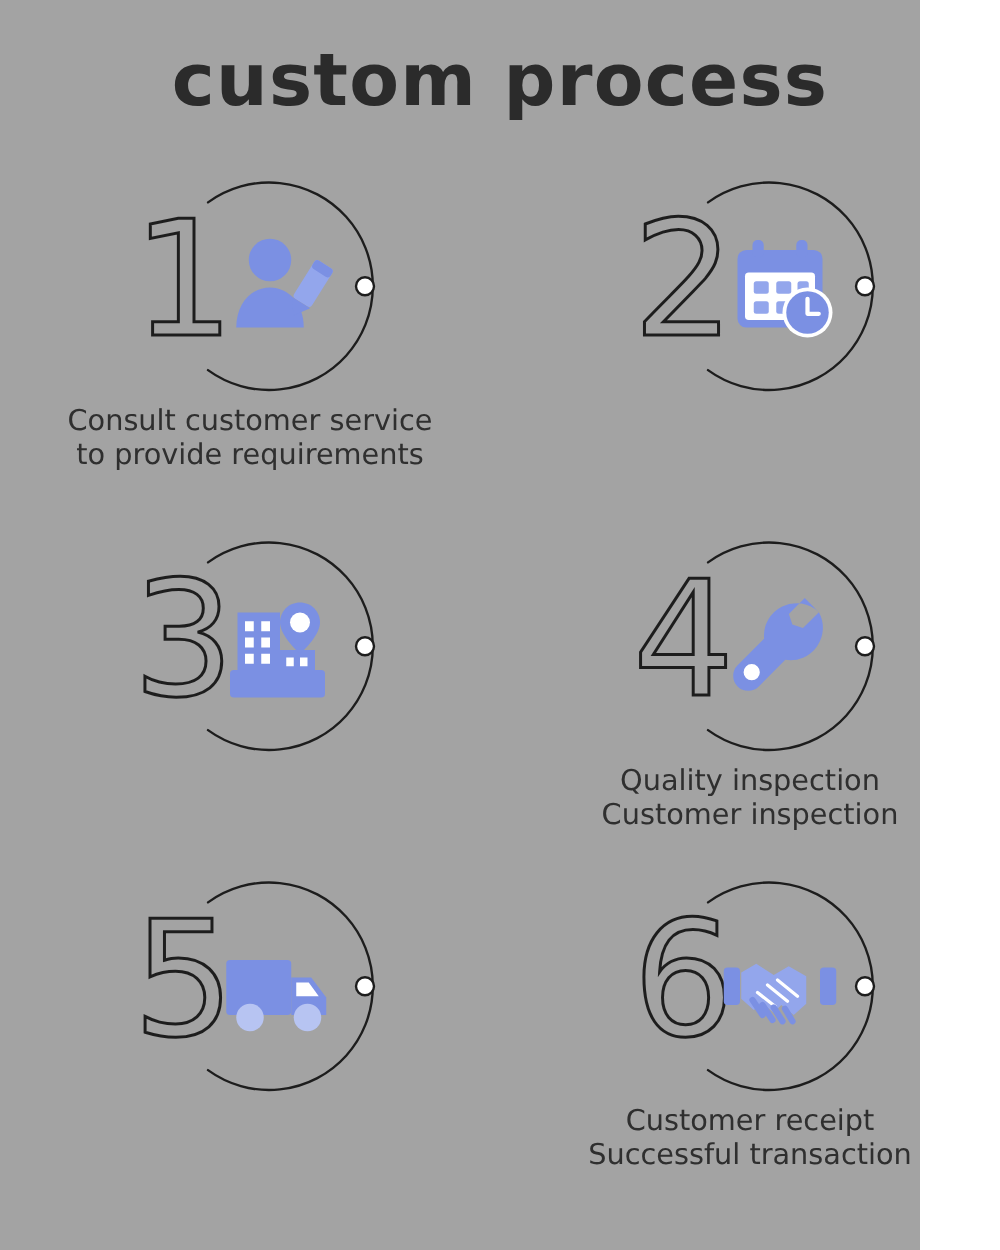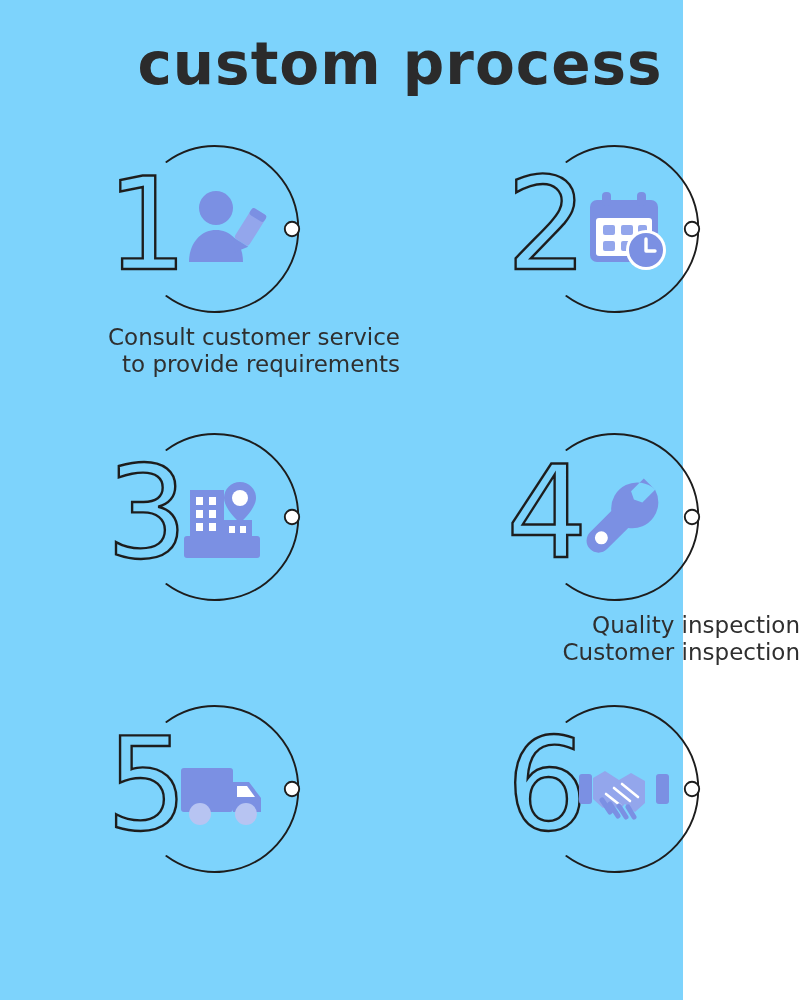--- a/index.html
+++ b/index.html
@@ -11,23 +11,23 @@
   body {
     width: 800px;
     height: 1000px;
     position: relative;
     font-family: "DejaVu Sans", "Liberation Sans", sans-serif;
     overflow: hidden;
   }
 
   .page {
     position: relative;
-    width: 683px;
+    width: 736px;
     height: 1000px;
-    background: #7dd3fc;
+    background: #a3a3a3;
   }
 
   
   .title {
     position: absolute;
     top: 34px;
     left: 0;
     width: 800px;
     text-align: center;
     font-family: "DejaVu Sans", "Liberation Sans", sans-serif;
@@ -96,21 +96,21 @@
     width: 96px;
     height: 96px;
   }
   .glyph svg { display: block; width: 96px; height: 96px; }
 
   .caption {
     position: absolute;
     left: 0;
     top: 186px;
     width: 400px;
-    text-align: right;
+    text-align: center;
     font-family: "DejaVu Sans", "Liberation Sans", sans-serif;
     font-size: 23px;
     font-weight: 400;
     line-height: 1.16;
     color: #2f2f2f;
     white-space: pre-line;
   }
 </style>
 </head>
 <body>
@@ -271,16 +271,18 @@
             <g fill="#7B90E3">
               <rect x="3" y="32" width="13" height="30" rx="3"></rect>
               <rect x="80" y="32" width="13" height="30" rx="3"></rect>
               <path d="M17 36 l12 -7 l14 9 l12 -7 l14 8 l0 22 l-10 9 l-10 -8 l-6 6 l-9 -7 l-7 5 l-10 -9 z" fill="#93A6EC"></path>
               <path d="M30 52 l14 11 M38 46 l16 13 M46 42 l16 13" fill="none" stroke="#ffffff" stroke-width="2.6" stroke-linecap="round"></path>
               <path d="M26 58 l8 12 M34 62 l8 12 M43 64 l7 11 M52 65 l6 10" fill="none" stroke="#7B90E3" stroke-width="5" stroke-linecap="round"></path>
             </g>
           </svg>
         </div>
       </div>
+      <div class="caption">Customer receipt
+Successful transaction</div>
     </div>
 
   </div>
 </div>
 
 </body></html>

